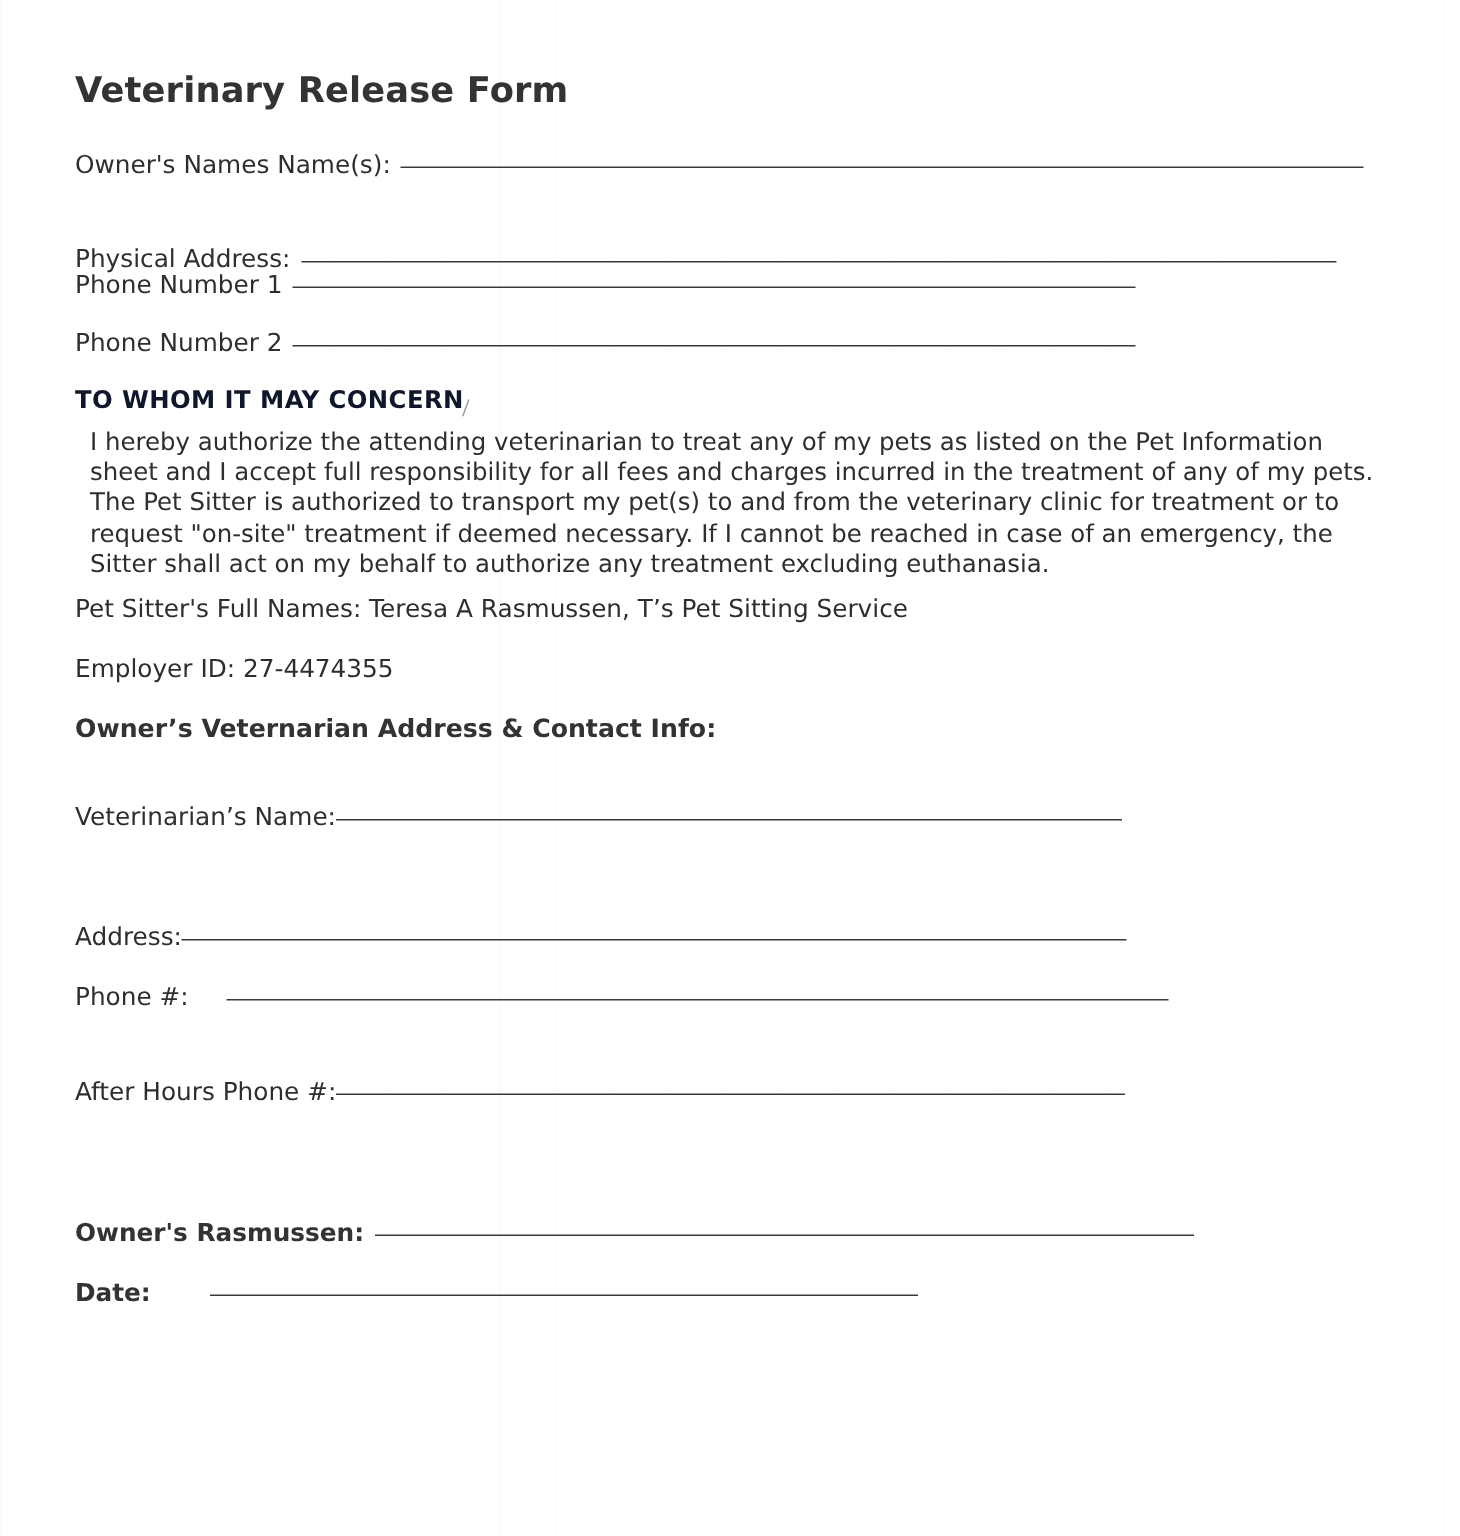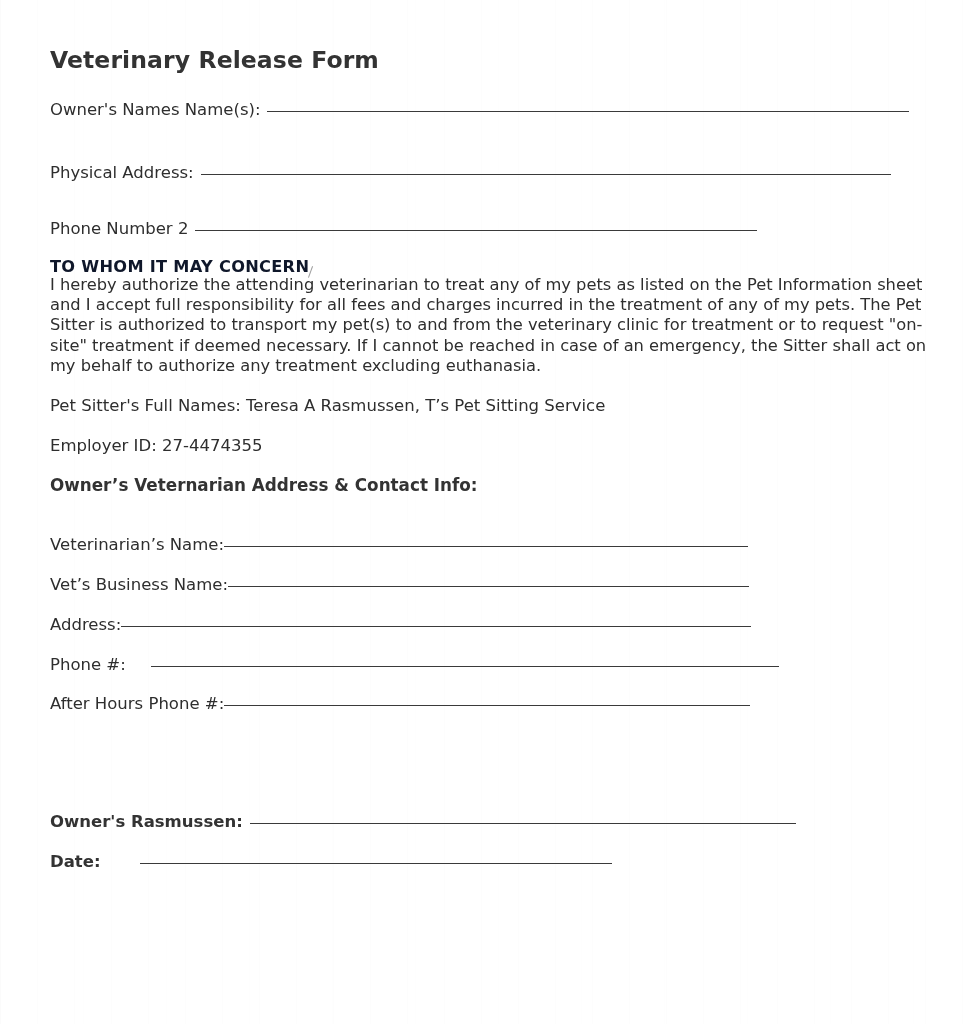--- a/index.html
+++ b/index.html
@@ -102,21 +102,21 @@
   .body-paragraph {
     position: absolute;
     left: 50px;
     top: 275px;
     width: 878px;
     font-size: 16.3px;
     line-height: 20.2px;
     color: #2e2e2e;
     font-family: "DejaVu Sans", sans-serif;
   }
-  .body-paragraph p { margin: 0; }
+  .body-paragraph p { margin: 10px; }
 
   .plain-line {
     position: absolute;
     left: 50px;
     font-size: 16.5px;
     color: #2e2e2e;
     white-space: nowrap;
     text-align: right;
   }
 
@@ -141,20 +141,24 @@
   <div class="row gap" style="top:100px;">
     <span class="label">Owner's Names Name(s):</span>
     <span class="rule" style="width:642px;"></span>
   </div>
 
   <div class="row gap" style="top:140px;margin-top:23px;">
     <span class="label">Physical Address:</span>
     <span class="rule" style="width:690px;"></span>
   </div>
 
+  <div class="row gap" style="top:180px;">
+    <span class="label">Phone Number 1</span>
+    <span class="rule" style="width:562px;"></span>
+  </div>
 
   <div class="row gap" style="top:219px;">
     <span class="label">Phone Number 2</span>
     <span class="rule" style="width:562px;"></span>
   </div>
 
   <div class="concern-heading">TO WHOM IT MAY CONCERN</div>
 
   <div class="artifact-mark"></div>
 
@@ -166,36 +170,32 @@
 
   <div class="plain-line" style="top:436px;">Employer ID: 27-4474355</div>
 
   <div class="section-heading" style="top:475px;">Owner’s Veternarian Address &amp; Contact Info:</div>
 
   <div class="row nogap" style="top:535px;">
     <span class="label">Veterinarian’s Name:</span>
     <span class="rule" style="width:524px;"></span>
   </div>
 
-  <div class="row nogap" style="top:575px;">
-    <span class="label">Vet’s Business Name:</span>
-    <span class="rule" style="width:521px;"></span>
-  </div>
 
   <div class="row nogap" style="top:615px;">
     <span class="label">Address:</span>
     <span class="rule" style="width:630px;"></span>
   </div>
 
   <div class="row nogap" style="top:655px;gap:25px;">
     <span class="label">Phone #:</span>
     <span class="rule" style="width:628px;"></span>
   </div>
 
-  <div class="row nogap" style="top:694px;">
+  <div class="row nogap" style="top:718px;">
     <span class="label">After Hours Phone #:</span>
     <span class="rule" style="width:526px;"></span>
   </div>
 
   <div class="row bold gap" style="top:812px;">
     <span class="label">Owner's Rasmussen:</span>
     <span class="rule" style="width:546px;"></span>
   </div>
 
   <div class="row bold gap" style="top:852px;gap:32px;">

